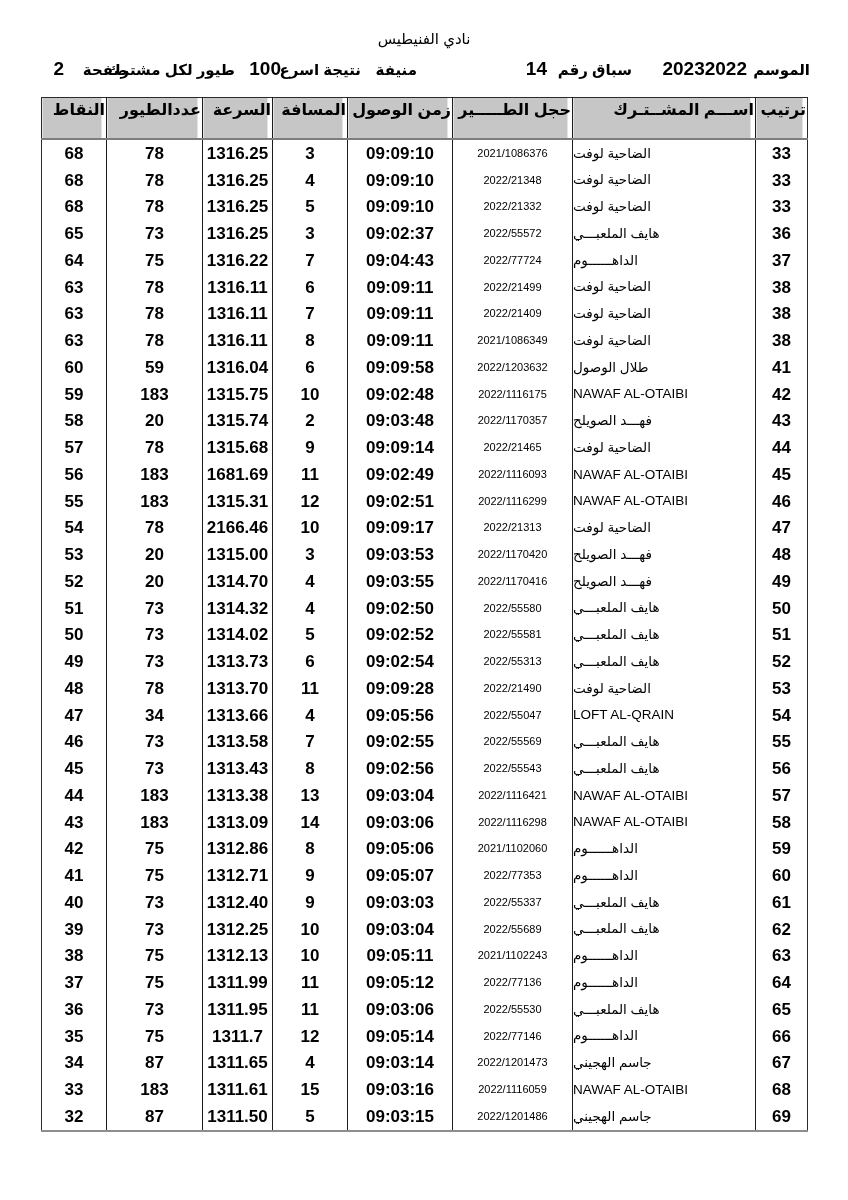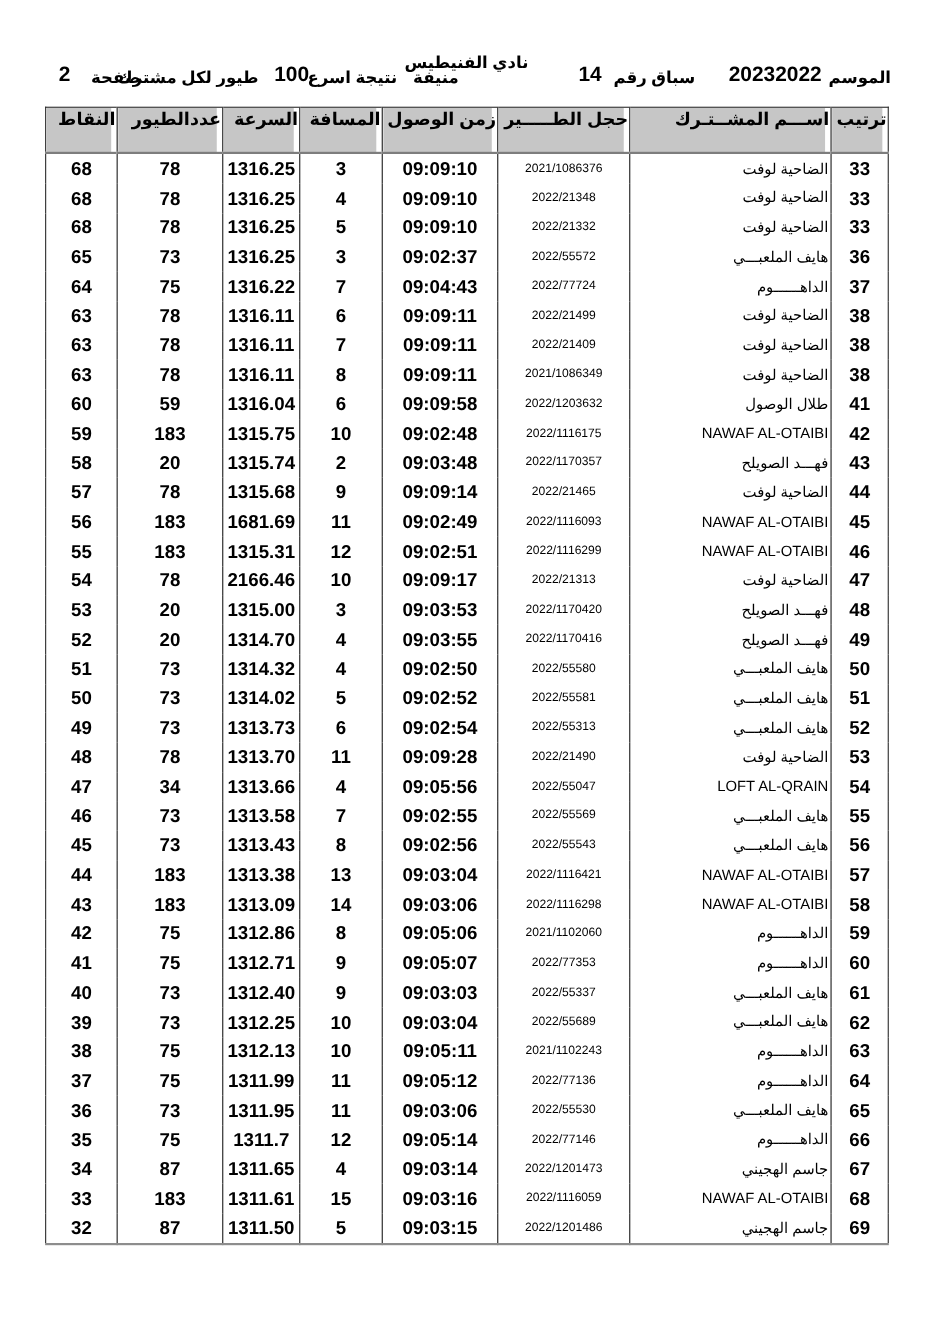--- a/index.html
+++ b/index.html
@@ -6,21 +6,21 @@
   body{
     width:848px;height:1200px;
     font-family:"Liberation Sans","DejaVu Sans",sans-serif;
     color:#000;
   }
   .page{position:relative;width:848px;height:1200px;overflow:hidden;direction:rtl;background:#fff;}
 
   
   .club-title{
     position:absolute;top:30px;left:0;right:0;
-    text-align:center;font-weight:bold;font-size:15px;white-space:nowrap;margin-top:18px;
+    text-align:center;font-weight:normal;font-size:15px;white-space:nowrap;
   }
   .info-line{position:absolute;top:58px;left:0;right:0;height:30px;font-weight:bold;}
   .info-line span{position:absolute;top:3px;white-space:nowrap;font-size:15px;}
   .info-line span.num{font-size:19px;top:0;}
   .tok0{right:38px}  .tok1{right:101px} .tok2{right:216px} .tok3{right:301px}
   .tok4{right:431px} .tok5{right:487px} .tok6{right:567px} .tok7{right:613px}
   .tok8{right:720px} .tok9{right:784px}
 
   
   table.results{
@@ -40,21 +40,21 @@
     white-space:nowrap;overflow:hidden;
   }
   th:not(:last-child),td:not(:last-child){border-left:1px solid #1c1c1c;}
 
   td{
     height:26.76px;padding:0;line-height:1;
     text-align:center;vertical-align:middle;
     font-weight:bold;font-size:17px;white-space:nowrap;overflow:hidden;
   }
   td.col-name{
-    text-align:right;padding-right:2px;
+    text-align:left;padding-right:2px;
     font-weight:normal;font-size:13.5px;
   }
   td.col-ring{font-weight:normal;font-size:11px;}
 </style>
 </head>
 <body>
 
 <div class="page">
 
   <div class="club-title">نادي الفنيطيس</div>

